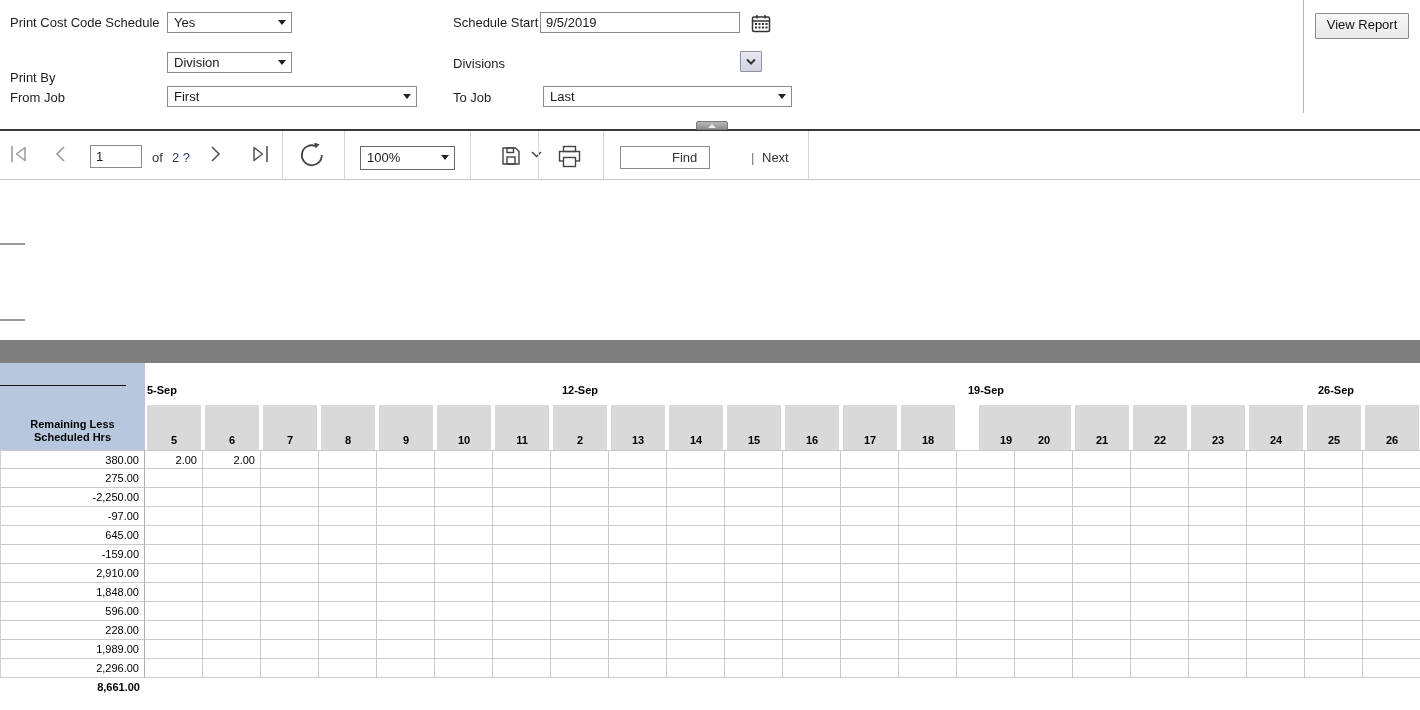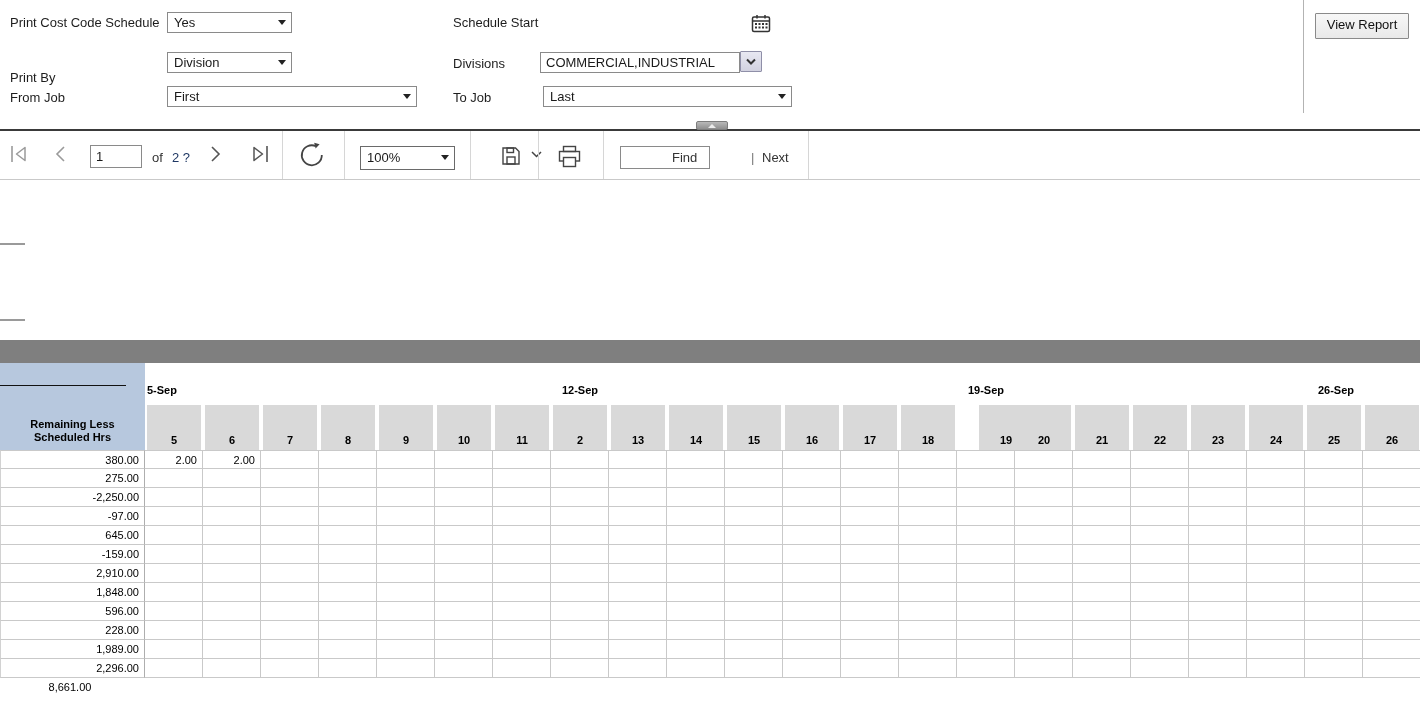--- a/index.html
+++ b/index.html
@@ -57,21 +57,21 @@
   .dayhd{position:absolute;top:225px;width:54px;height:45px;background:#d9d9d9;box-sizing:border-box;
        font-weight:bold;font-size:11px;color:#000;display:flex;align-items:flex-end;
        justify-content:center;padding-bottom:4px;}
   .c0{position:absolute;left:0;width:145px;height:19px;box-sizing:border-box;background:#fff;
        border-bottom:1px solid #c9c9c9;border-right:1px solid #aeaeae;border-left:1px solid #d2d2d2;
        font-size:11px;line-height:18px;text-align:right;padding-right:5px;color:#000;}
   .dc{position:absolute;width:58px;height:19px;box-sizing:border-box;
        border-bottom:1px solid #c9c9c9;border-right:1px solid #c9c9c9;
        font-size:11px;line-height:18px;text-align:right;padding-right:5px;color:#000;}
   .rt{border-top:1px solid #c9c9c9;}
-  .total-row{border:none;background:transparent;font-weight:normal;text-align:center;}
+  .total-row{border:none;background:transparent;font-weight:bold;}
 </style>
 </head>
 <body>
 
 <div id="app">
 
   <div id="params">
 
     <div class="plabel" style="left:10px;top:15px;">Print Cost Code Schedule</div>
     <div class="sel" style="left:167px;top:12px;width:125px;">
@@ -85,41 +85,41 @@
       <span class="arr"></span>
     </div>
 
     <div class="plabel" style="left:10px;top:90px;">From Job</div>
     <div class="sel" style="left:167px;top:86px;width:250px;">
       <span>First</span>
       <span class="arr"></span>
     </div>
 
     <div class="plabel" style="left:453px;top:15px;">Schedule Start</div>
+    <input class="tin" style="left: 540px; top: 12px; width: 200px;" value="9/5/2019">
     <span class="abs" style="left:751px;top:14px;line-height:0;">
       <svg width="20" height="19" viewBox="0 0 20 19">
         <rect x="1.5" y="3" width="17" height="14.5" rx="1.5" fill="none" stroke="#333" stroke-width="1.5"></rect>
         <line x1="1.5" y1="7" x2="18.5" y2="7" stroke="#333" stroke-width="1.5"></line>
         <line x1="6" y1="1" x2="6" y2="4.5" stroke="#333" stroke-width="1.5"></line>
         <line x1="14" y1="1" x2="14" y2="4.5" stroke="#333" stroke-width="1.5"></line>
         <g fill="#333">
           <rect x="4" y="9" width="2" height="2"></rect>
             <rect x="7.5" y="9" width="2" height="2"></rect>
             <rect x="11" y="9" width="2" height="2"></rect>
             <rect x="14.5" y="9" width="2" height="2"></rect>
           <rect x="4" y="12.5" width="2" height="2"></rect>
             <rect x="7.5" y="12.5" width="2" height="2"></rect>
             <rect x="11" y="12.5" width="2" height="2"></rect>
             <rect x="14.5" y="12.5" width="2" height="2"></rect>
         </g>
       </svg>
     </span>
 
     <div class="plabel" style="left:453px;top:56px;">Divisions</div>
-    <input class="tin" style="left: 540px; top: 52px; width: 200px;" value="COMMERCIAL,INDUSTRIAL">
     <div class="combo-btn" style="left:740px;top:51px;">
       <svg width="12" height="8" viewBox="0 0 12 8">
           <path d="M2 1.5 L6 5.5 L10 1.5" fill="none" stroke="#333" stroke-width="2"></path>
         </svg>
     </div>
 
     <div class="plabel" style="left:453px;top:90px;">To Job</div>
     <div class="sel" style="left:543px;top:86px;width:249px;">
       <span>Last</span>
       <span class="arr"></span>

